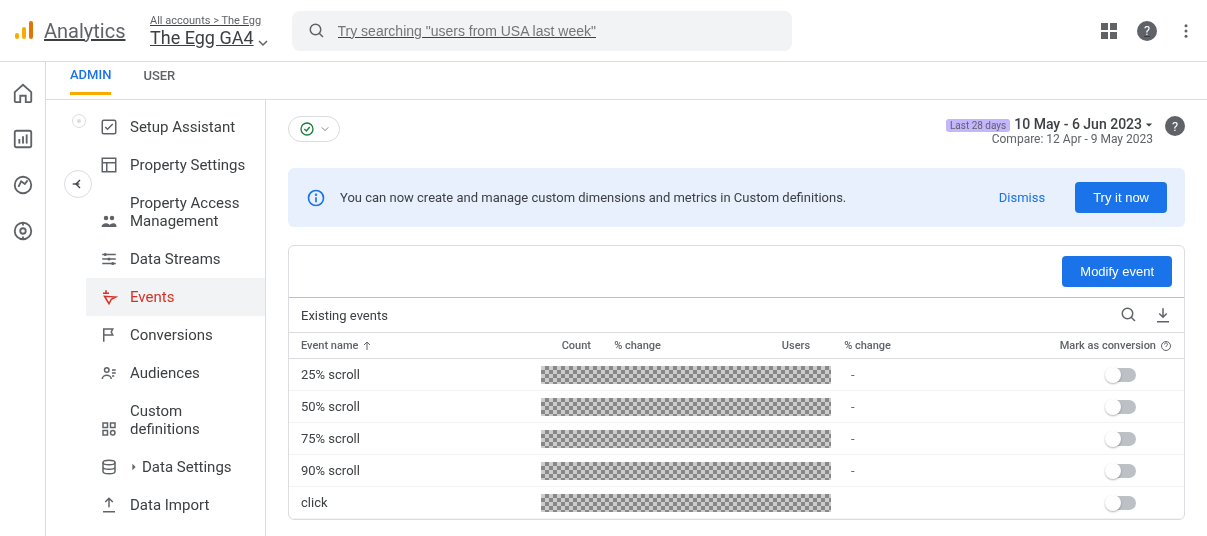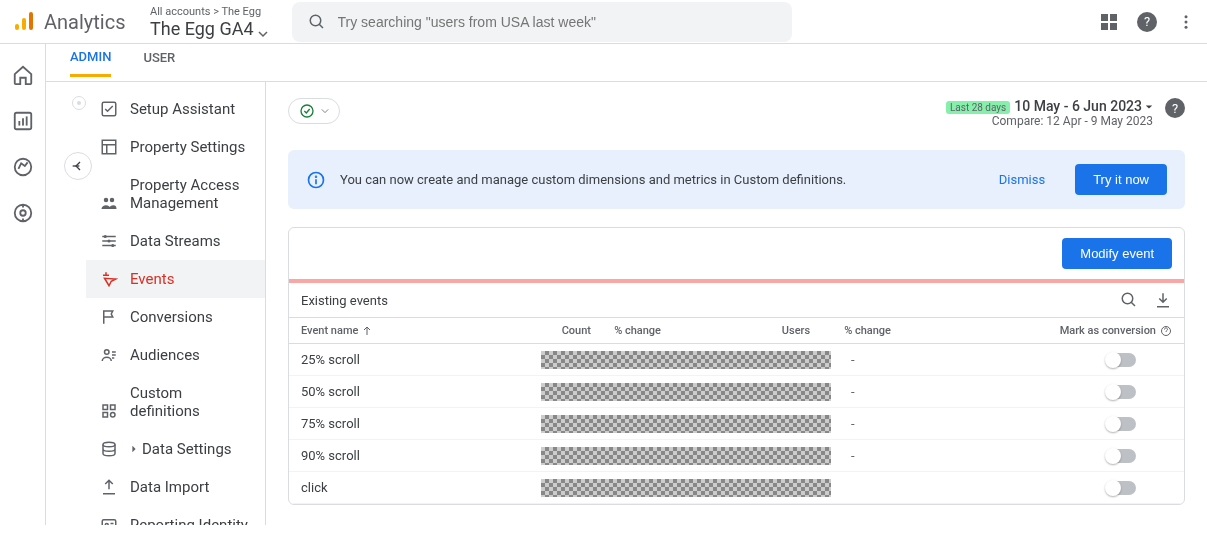--- a/index.html
+++ b/index.html
@@ -1,17 +1,17 @@
 <!DOCTYPE html>
 <html><head>
 <meta charset="utf-8">
 <style>
 * { box-sizing: border-box; margin: 0; padding: 0; }
 body { font-family: 'Google Sans', Roboto, Arial, sans-serif; font-size: 13px; color: #3c4043; background: #fff; width: 1207px; height: 536px; overflow: hidden; }
-.header { display: flex; align-items: center; height: 44px; border-bottom: 1px solid #dadce0; padding: 16px 12px; }
+.header { display: flex; align-items: center; height: 62px; border-bottom: 1px solid #dadce0; padding: 16px 12px; text-decoration: underline; }
 .logo-wrap { display: flex; align-items: center; gap: 8px; width: 130px; }
 .logo { width: 24px; height: 24px; }
 .logo-text { font-size: 20px; color: #5f6368; }
 .prop-selector { margin-left: 8px; cursor: pointer; }
 .prop-crumb { font-size: 11px; color: #5f6368; }
 .prop-name { font-size: 18px; color: #3c4043; display: flex; align-items: flex-end; gap: 4px; }
 .search-bar { flex: 1; max-width: 500px; margin-left: 24px; background: #f1f3f4; border-radius: 8px; height: 40px; display: flex; align-items: center; padding: 0 16px; color: #5f6368; gap: 12px; }
 .search-bar input { border: none; background: transparent; flex: 1; font-size: 14px; outline: none; color: #5f6368; }
 .header-icons { margin-left: auto; display: flex; align-items: center; gap: 20px; color: #5f6368; }
 .header-icons svg, .header-icons .dotgrid { cursor: pointer; }
@@ -31,28 +31,28 @@
 .circle-dot::after { content: ""; width: 4px; height: 4px; border-radius: 50%; background: #dadce0; }
 .sidebar { width: 180px; border-right: 1px solid #dadce0; padding-top: 8px; overflow-y: auto; }
 .side-item { display: flex; align-items: flex-end; gap: 12px; padding: 10px 14px; font-size: 15px; color: #3c4043; cursor: pointer; }
 .side-item.active { color: #d93025; background: #f1f3f4; }
 .side-item .ico { width: 18px; height: 18px; flex-shrink: 0; display: flex; align-items: center; justify-content: center; }
 .main { flex: 1; padding: 16px 22px; overflow-y: auto; background: #fff; position: relative; }
 .toprow { display: flex; align-items: flex-start; justify-content: space-between; }
 .pill { border: 1px solid #dadce0; border-radius: 16px; padding: 4px 10px; display: flex; align-items: center; gap: 6px; cursor: pointer; }
 .date-block { text-align: right; font-size: 12px; color: #5f6368; }
 .date-block .main-date { font-size: 14px; color: #3c4043; font-weight: 500; }
-.date-block .badge { background: #86efac; border-radius: 3px; padding: 1px 4px; font-size: 10px; color: #5f6368; margin-right: 4px; }
+.date-block .badge { background: #c4b5fd; border-radius: 3px; padding: 1px 4px; font-size: 10px; color: #5f6368; margin-right: 4px; }
 .banner { margin-top: 22px; background: #e8f0fe; border-radius: 6px; padding: 14px 18px; display: flex; align-items: center; gap: 14px; }
 .banner-msg { flex: 1; font-size: 13px; color: #3c4043; }
 .banner .dismiss { color: #1a73e8; font-size: 13px; margin-right: 16px; cursor: pointer; }
 .btn { border: none; border-radius: 4px; padding: 8px 18px; font-size: 13px; font-weight: 500; cursor: pointer; }
 .btn-primary { background: #1a73e8; color: #fff; }
 .card { margin-top: 18px; border: 1px solid #dadce0; border-radius: 6px; overflow: hidden; }
-.card-top { display: flex; justify-content: flex-end; gap: 12px; padding: 10px 12px; border-bottom: 4px solid #fca5a5; align-items: center; }
+.card-top { display: flex; justify-content: flex-end; gap: 12px; padding: 10px 12px; border-bottom: 1px solid #fca5a5; align-items: center; }
 .highlight-box { border: 3px solid #e53935; padding: 3px; border-radius: 2px; }
 .card-sub { display: flex; align-items: center; padding: 8px 12px; border-bottom: 1px solid #dadce0; }
 .card-sub .title { font-size: 13px; font-weight: 400; color: #3c4043; flex: 1; }
 .card-sub svg { color: #5f6368; cursor: pointer; margin-left: 16px; }
 .thead { display: flex; padding: 6px 12px; border-bottom: 1px solid #dadce0; font-size: 11px; color: #5f6368; font-weight: 500; }
 .col-name { width: 240px; display: flex; align-items: center; gap: 4px; }
 .col-count { width: 50px; text-align: right; }
 .col-chg1 { width: 70px; text-align: right; margin-right: 110px; }
 .col-users { width: 50px; text-align: center; }
 .col-chg2 { width: 70px; text-align: right; }

